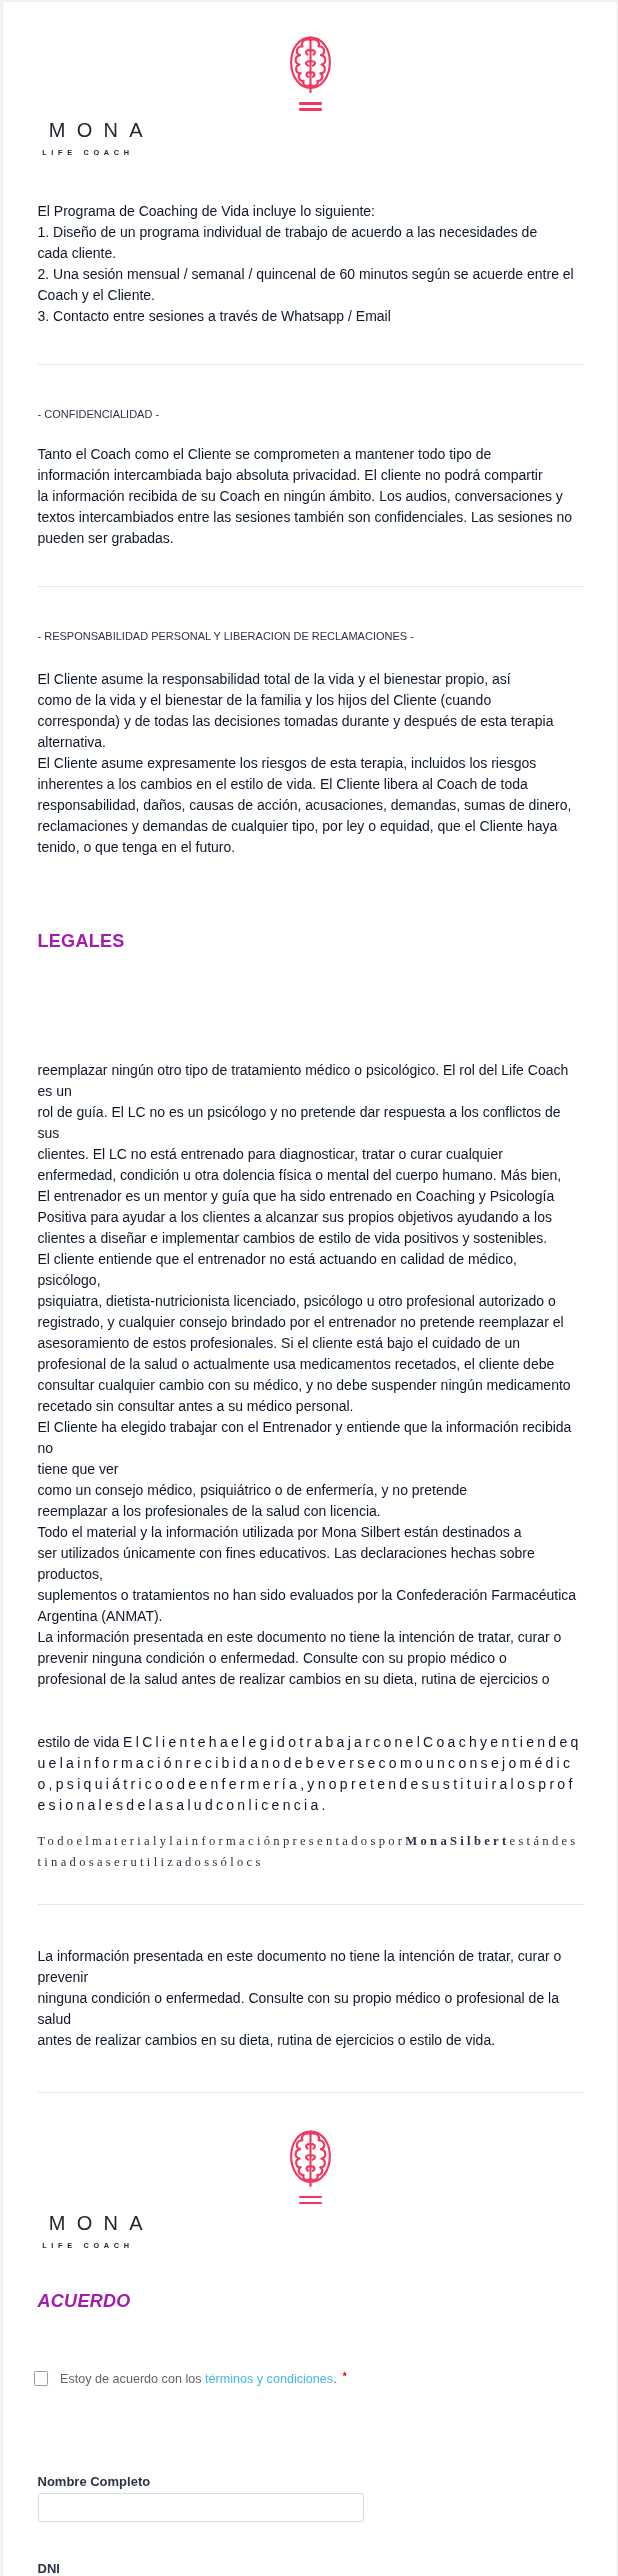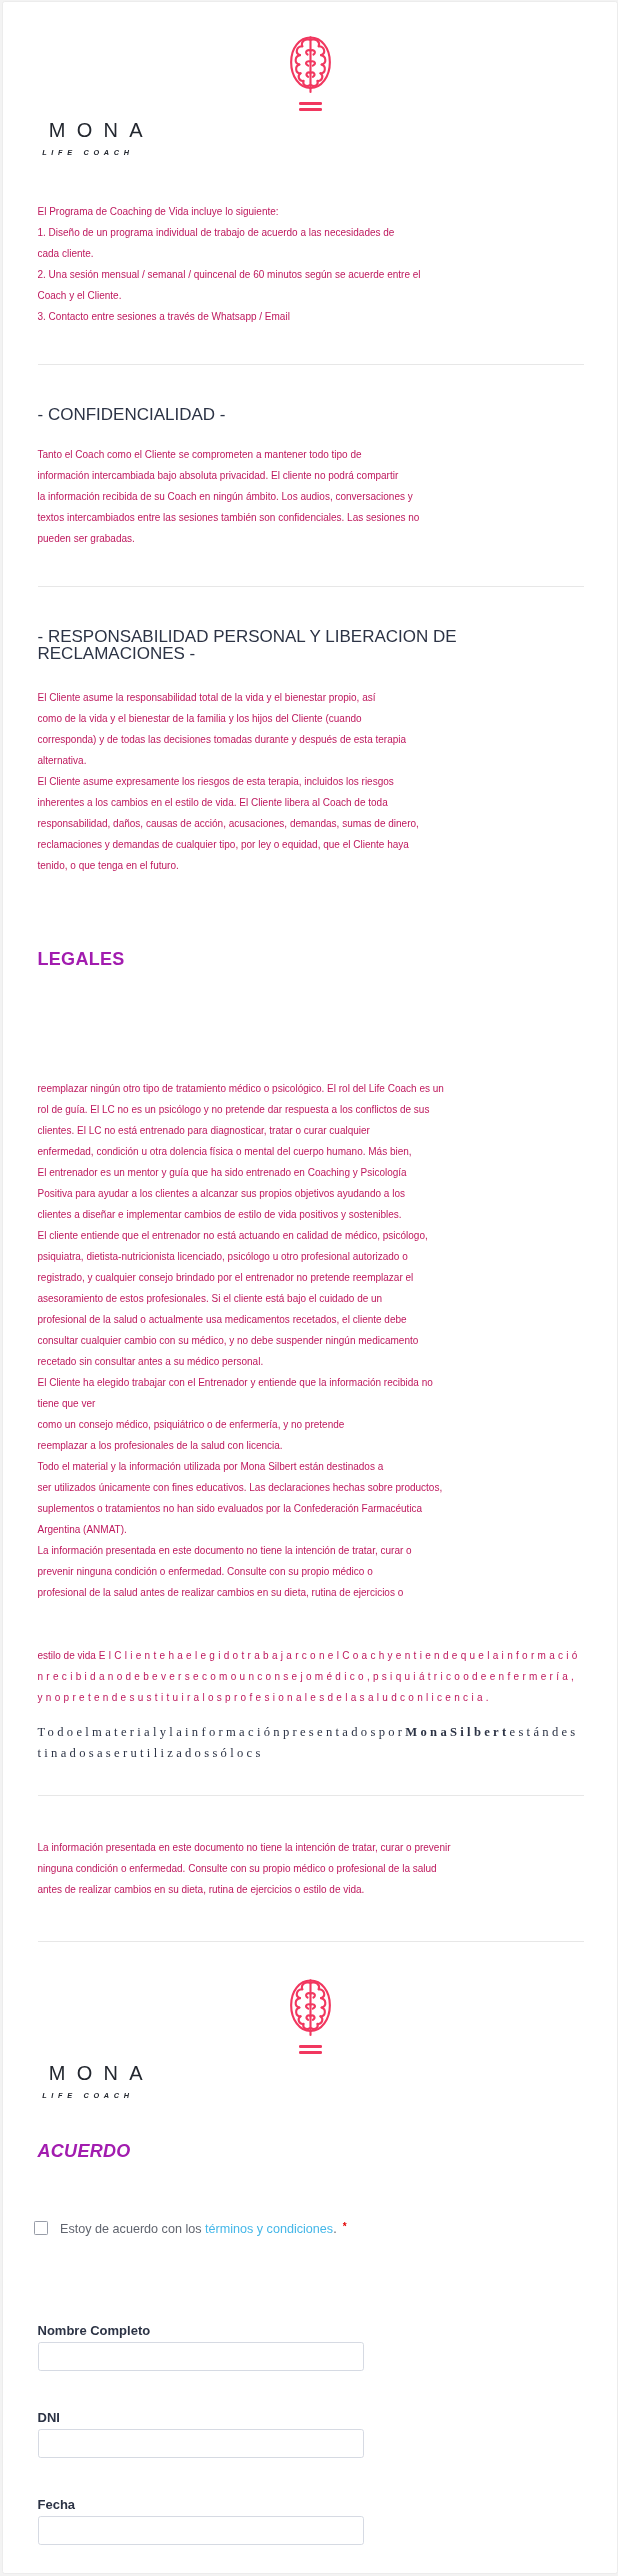--- a/index.html
+++ b/index.html
@@ -23,33 +23,33 @@
   .logo-block { text-align:left; }
   .logo-block .brain { display:block; margin:0 auto; }
   .eq { margin:6.7px auto 0; width:22.6px; }
   .eq span { display:block; height:2.7px; border-radius:1.3px; background:#f1375f; margin-bottom:3.3px; }
   .brand {
     margin-top:8px; font-size:20px; font-weight:400; color:#23272f;
     letter-spacing:11.3px; padding-left:11.3px;
   }
   .tagline {
     margin-top:6px; font-size:7.3px; font-weight:700; color:#23272f;
-    letter-spacing:4.7px; padding-left:4.7px;font-style:italic;
+    letter-spacing:4.7px; padding-left:4.7px;
   }
   .para {
-    font-size:10px; line-height:21px; color:#be185d;
+    font-size:14px; line-height:21px; color:#0f172a;
     white-space:pre-line; max-width:550px;
   }
   .intro { margin-top:44px; }
   .divider { border:none; border-top:0.7px solid #e7e7e7; height:0; }
   .d1 { margin-top:37px; }
   .d2 { margin-top:37px; }
   .d3 { margin-top:31px; }
   .d4 { margin-top:41px; }
-  .subhead { font-size:17px; font-weight:400; color:#2c3345; line-height:17.3px; }
+  .subhead { font-size:11px; font-weight:400; color:#2c3345; line-height:17.3px; }
   .sh1 { margin-top:41px; }
   .sh2 { margin-top:41px; }
   .after-sh { margin-top:21px; }
   .after-sh2 { margin-top:24px; }
   .bighead { font-size:18px; font-weight:700; color:#a21caf; letter-spacing:0.3px; }
   .legales-head { margin-top:73px; }
   .legales-para { margin-top:87px; }
   .spaced { letter-spacing:3.3px; word-break:break-all; }
   .spaced2 { margin-top:14.6px; font-size:12.6px; line-height:21px; max-width:550px;font-family:Liberation Serif, serif; }
   .disclaimer { margin-top:41px; }

